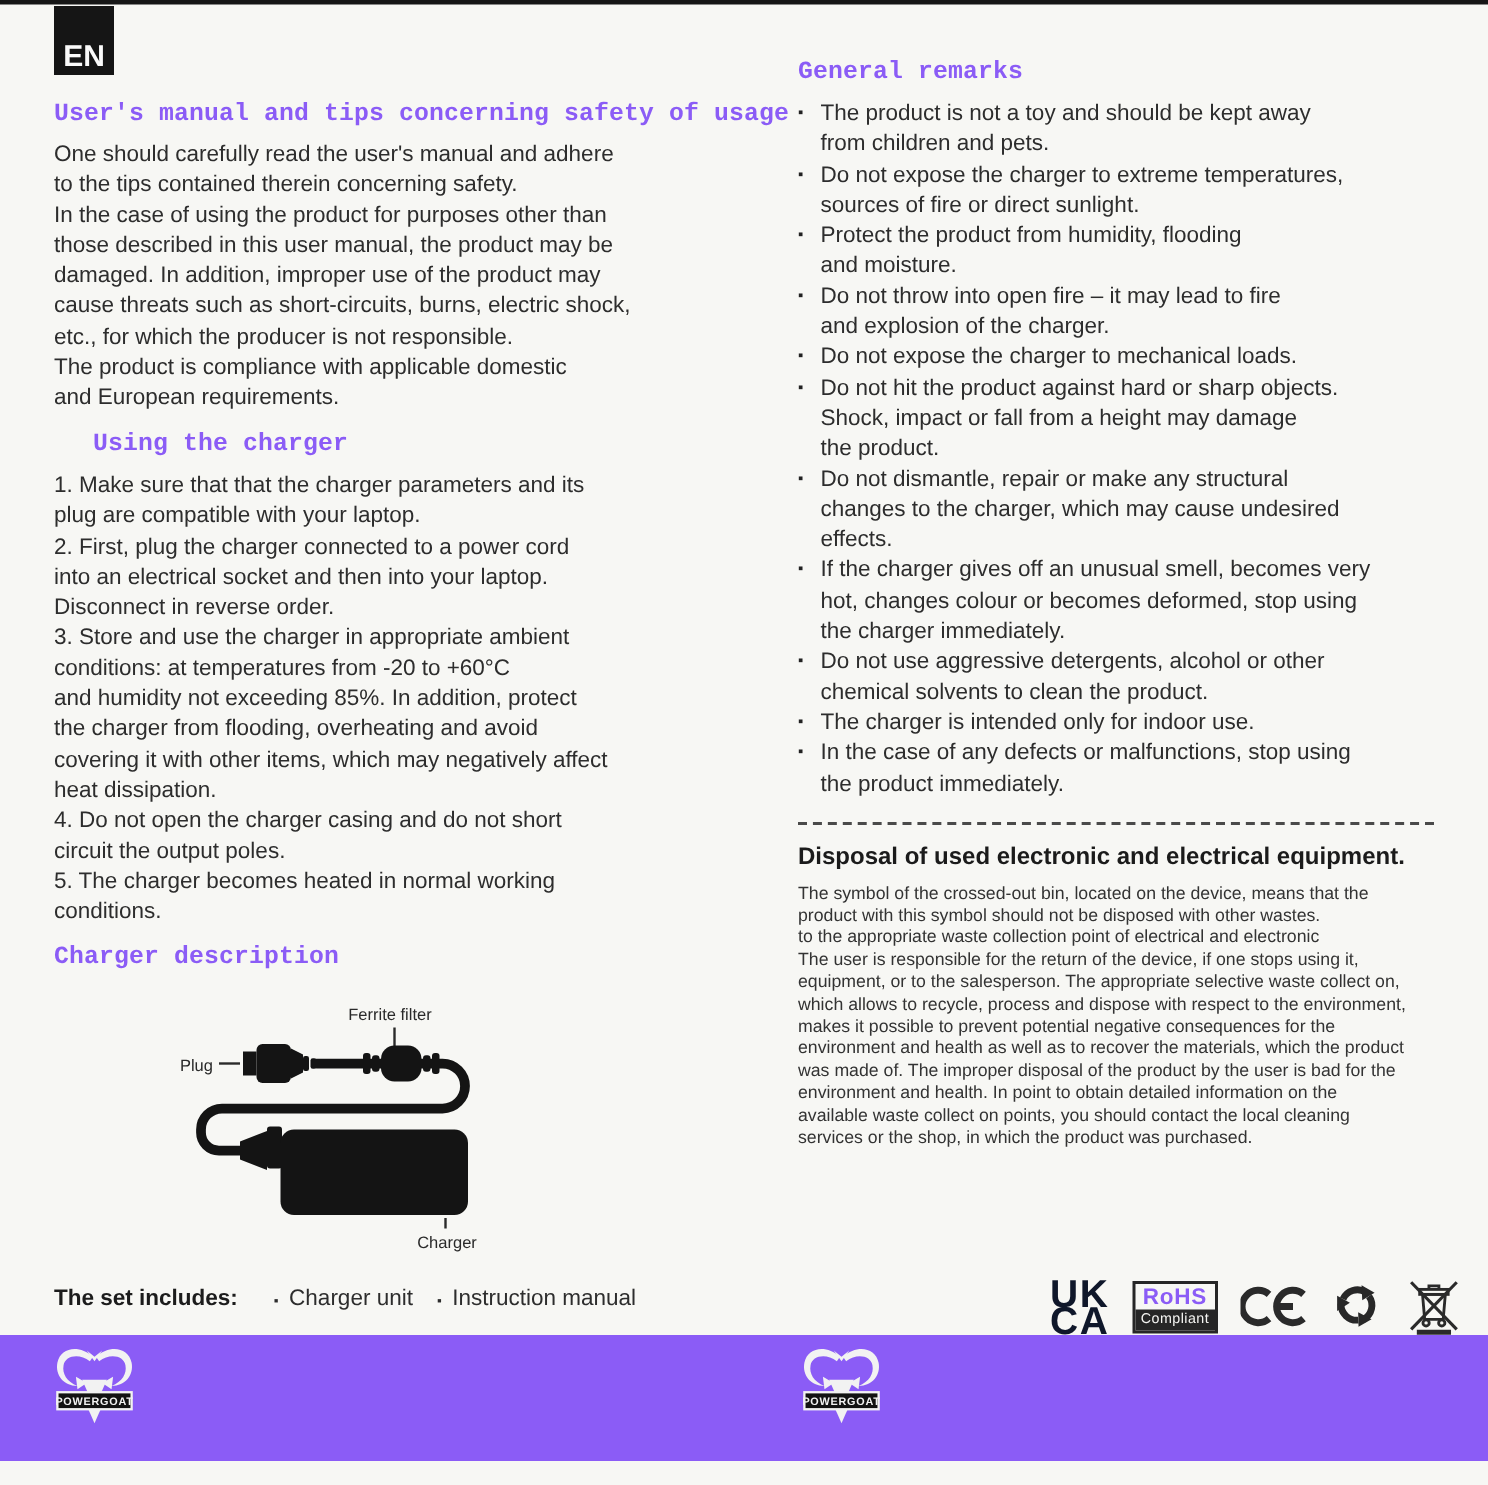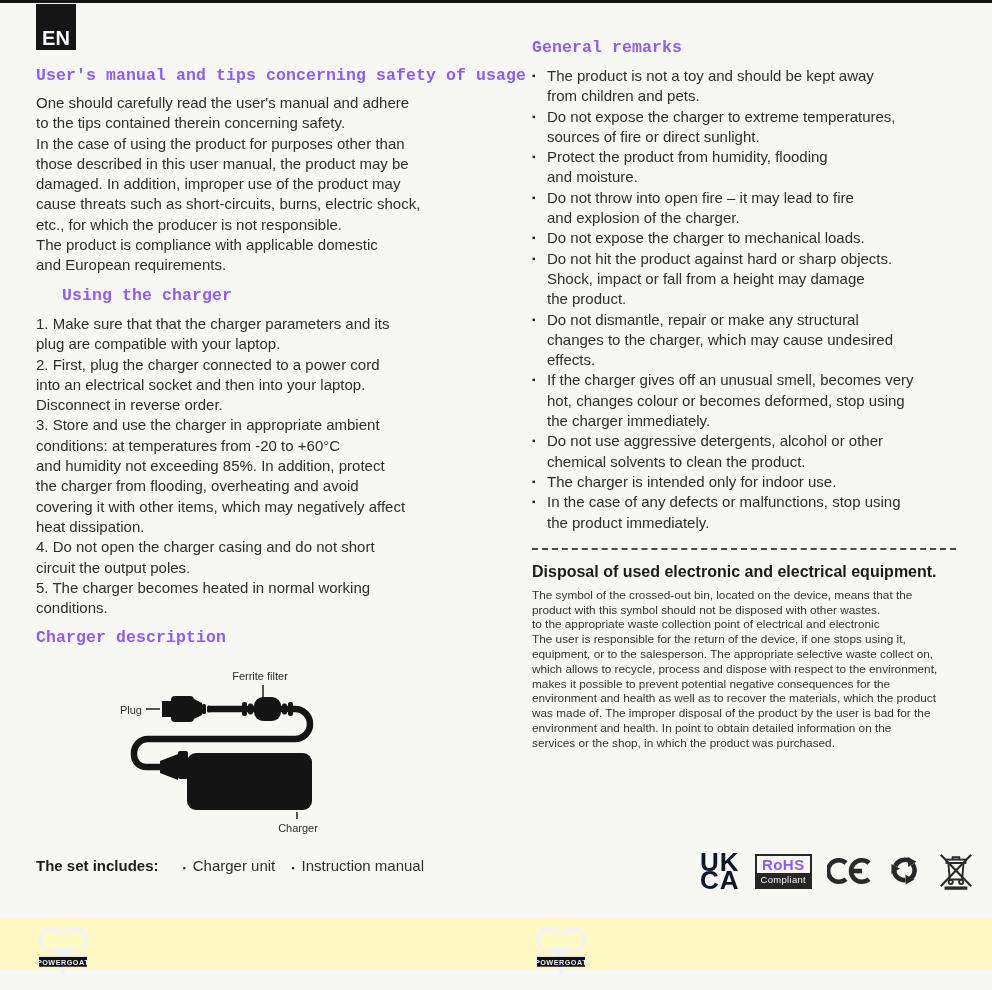--- a/index.html
+++ b/index.html
@@ -25,21 +25,21 @@
   .set-includes .inc-label{font-weight:700;color:#1c1c1c;}
   .inc-items{display:flex;gap:16px;}
   .inc-items .list-row{display:flex;gap:7px;align-items:baseline;}
   .inc-items .marker{font-size:9px;}
   .inc-items .lines .line{font-size:15px;white-space:nowrap;}
   .cert-row{position:absolute;left:700px;top:845px;display:flex;align-items:center;gap:15px;height:52px;}
   .ukca{font-weight:800;font-size:26px;line-height:18px;letter-spacing:1px;color:#0f172a;}
   .rohs{border:2.5px solid #262626;text-align:center;background:#f7f7f4;}
   .rohs-title{font-weight:800;font-size:15px;padding:0 5px;letter-spacing:0.5px;color:#8b5cf6;}
   .rohs-sub{background:#262626;color:#f5f5f2;font-size:9.5px;padding:1.5px 4px;letter-spacing:0.3px;}
-  .footer-bar{position:absolute;left:0;top:918px;width:992px;height:52px;background:#fef9c3;}
+  .footer-bar{position:absolute;left:0;top:890px;width:992px;height:84px;background:#8b5cf6;}
   .goat-logo{position:absolute;top:4px;}
   .diagram-label{font-family:"Liberation Sans",sans-serif;font-size:11px;fill:#2a2a2a;}
 </style>
 </head>
 <body>
 
 <div class="page">
   <div class="top-rule"></div>
 
   <div class="en-badge">
@@ -219,20 +219,21 @@
         <div class="line">The symbol of the crossed-out bin, located on the device, means that the</div>
         <div class="line">product with this symbol should not be disposed with other wastes.</div>
         <div class="line">to the appropriate waste collection point of electrical and electronic</div>
         <div class="line">The user is responsible for the return of the device, if one stops using it,</div>
         <div class="line">equipment, or to the salesperson. The appropriate selective waste collect on,</div>
         <div class="line">which allows to recycle, process and dispose with respect to the environment,</div>
         <div class="line">makes it possible to prevent potential negative consequences for the</div>
         <div class="line">environment and health as well as to recover the materials, which the product</div>
         <div class="line">was made of. The improper disposal of the product by the user is bad for the</div>
         <div class="line">environment and health. In point to obtain detailed information on the</div>
+        <div class="line">available waste collect on points, you should contact the local cleaning</div>
         <div class="line">services or the shop, in which the product was purchased.</div>
       </div>
   </div>
 
   <div class="cert-row">
     <div class="ukca">
       <div>UK</div>
       <div>CA</div>
     </div>
     <div class="rohs">

